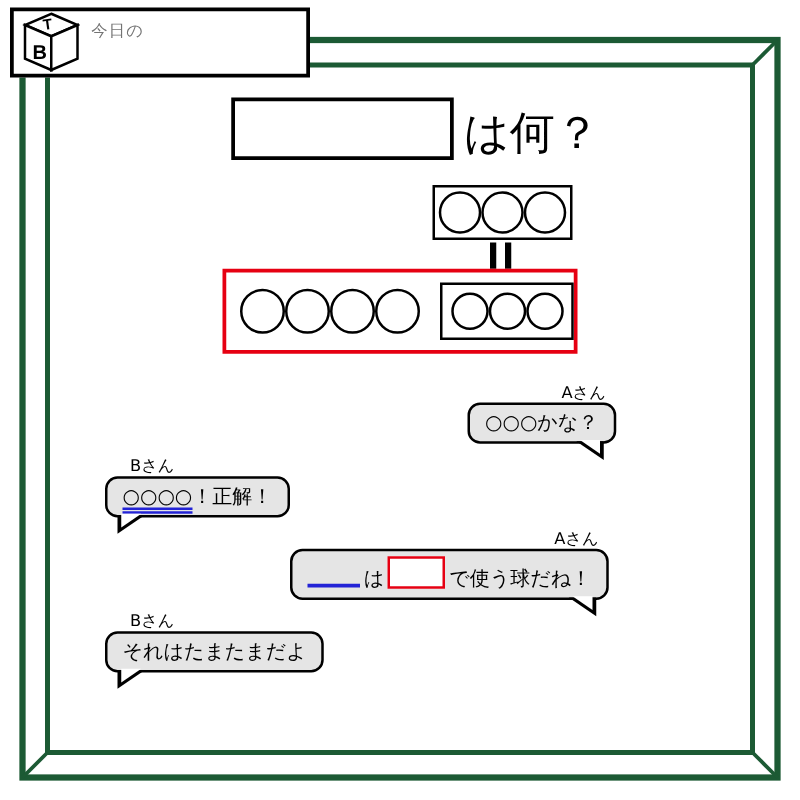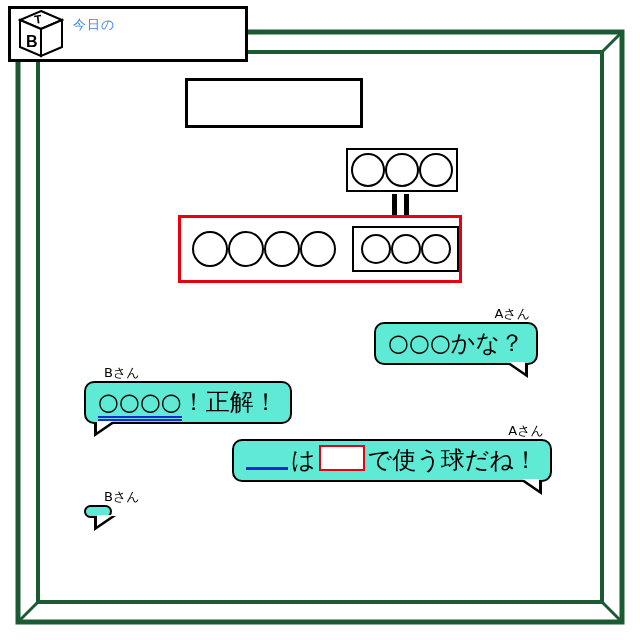--- a/index.html
+++ b/index.html
@@ -18,21 +18,21 @@
   
   .frame-svg{position:absolute;inset:0;z-index:1;pointer-events:none;}
   .frame-line{stroke:var(--frame-green);fill:none;}
   
   .logo{
     position:absolute;left:8px;top:6px;width:240px;height:56px;
     background:#fff;border:3px solid #000;z-index:6;
     display:flex;align-items:center;gap:9px;padding-left:7px;
   }
   .logo-text{display:flex;flex-direction:column;line-height:1;}
-  .logo-kicker{font-size:13px;color:#3b82f6;letter-spacing:1px;margin-bottom:19px;}
+  .logo-kicker{font-size:13px;color:#737373;letter-spacing:1px;margin-bottom:19px;}
   .logo-title{font-size:30px;font-weight:bold;letter-spacing:3px;}
   
   .content{position:absolute;inset:0;z-index:3;}
   .abs{position:absolute;}
   
   .answer-box{
     left:185px;top:78px;width:178px;height:50px;
     border:3px solid #000;background:#fff;
   }
   .question-suffix{left:371px;top:82px;font-size:36px;font-weight:500;
@@ -59,22 +59,22 @@
     width:108px;height:46px;border:2px solid #000;background:#fff;
     display:flex;align-items:center;justify-content:center;
   }
   
   .bubble-wrap{position:absolute;}
   .speaker{position:absolute;top:-17px;font-size:13px;white-space:nowrap;
     font-family:"DejaVu Sans","Liberation Sans",sans-serif;}
   .speaker.right{right:8px;}
   .speaker.left{left:20px;}
   .bubble-body{
-    position:relative;background:#5eead4;border:2px solid #000;border-radius:10px;
-    padding:4px 12px 5px;font-size:24px;line-height:1.25;white-space:nowrap;
+    position:relative;background:#e5e5e5;border:2px solid #000;border-radius:10px;
+    padding:4px 12px 5px;font-size:16px;line-height:1.25;white-space:nowrap;
     font-family:"DejaVu Sans","Liberation Sans",sans-serif;
   }
   .tail-outer{position:absolute;width:0;height:0;}
   .tail-inner{position:absolute;width:0;height:0;}
   .tail-left .tail-outer{left:8px;bottom:-15px;border-top:15px solid #000;border-right:22px solid transparent;}
   .tail-left .tail-inner{left:11px;bottom:-10px;border-top:11px solid #fff;border-right:16px solid transparent;}
   .tail-right .tail-outer{right:8px;bottom:-15px;border-top:15px solid #000;border-left:22px solid transparent;}
   .tail-right .tail-inner{right:11px;bottom:-10px;border-top:11px solid #fff;border-left:16px solid transparent;}
   .underline-blue{border-bottom:5px double var(--link-blue);padding-bottom:0;}
   .blank-line{display:inline-block;width:42px;height:22px;
@@ -103,20 +103,21 @@
     <text x="8" y="38" font-size="16" font-weight="bold">B</text>
   </svg>
   <div class="logo-text">
     <span class="logo-kicker">今日の</span>
   </div>
 </div>
 
 <div class="content">
 
   <div class="abs answer-box"></div>
+  <div class="abs question-suffix">は何？</div>
 
   <div class="abs top-box circles-md circle-row">
       <div class="circle"></div>
       <div class="circle"></div>
       <div class="circle"></div>
     </div>
 
   <div class="abs equals">
     <div class="bar"></div>
     <div class="bar"></div>
@@ -159,18 +160,19 @@
     <div class="bubble-body tail-right">
       <span class="blank-line"></span><span>は</span><span class="red-blank"></span><span>で使う球だね！</span>
       <span class="tail-outer"></span>
       <span class="tail-inner"></span>
     </div>
   </div>
 
   <div class="bubble-wrap" style="left:84px;top:505px;">
     <span class="speaker left">Bさん</span>
     <div class="bubble-body tail-left">
+      <span>それはたまたまだよ</span>
       <span class="tail-outer"></span>
       <span class="tail-inner"></span>
     </div>
   </div>
 
 </div>
 
 </body></html>

